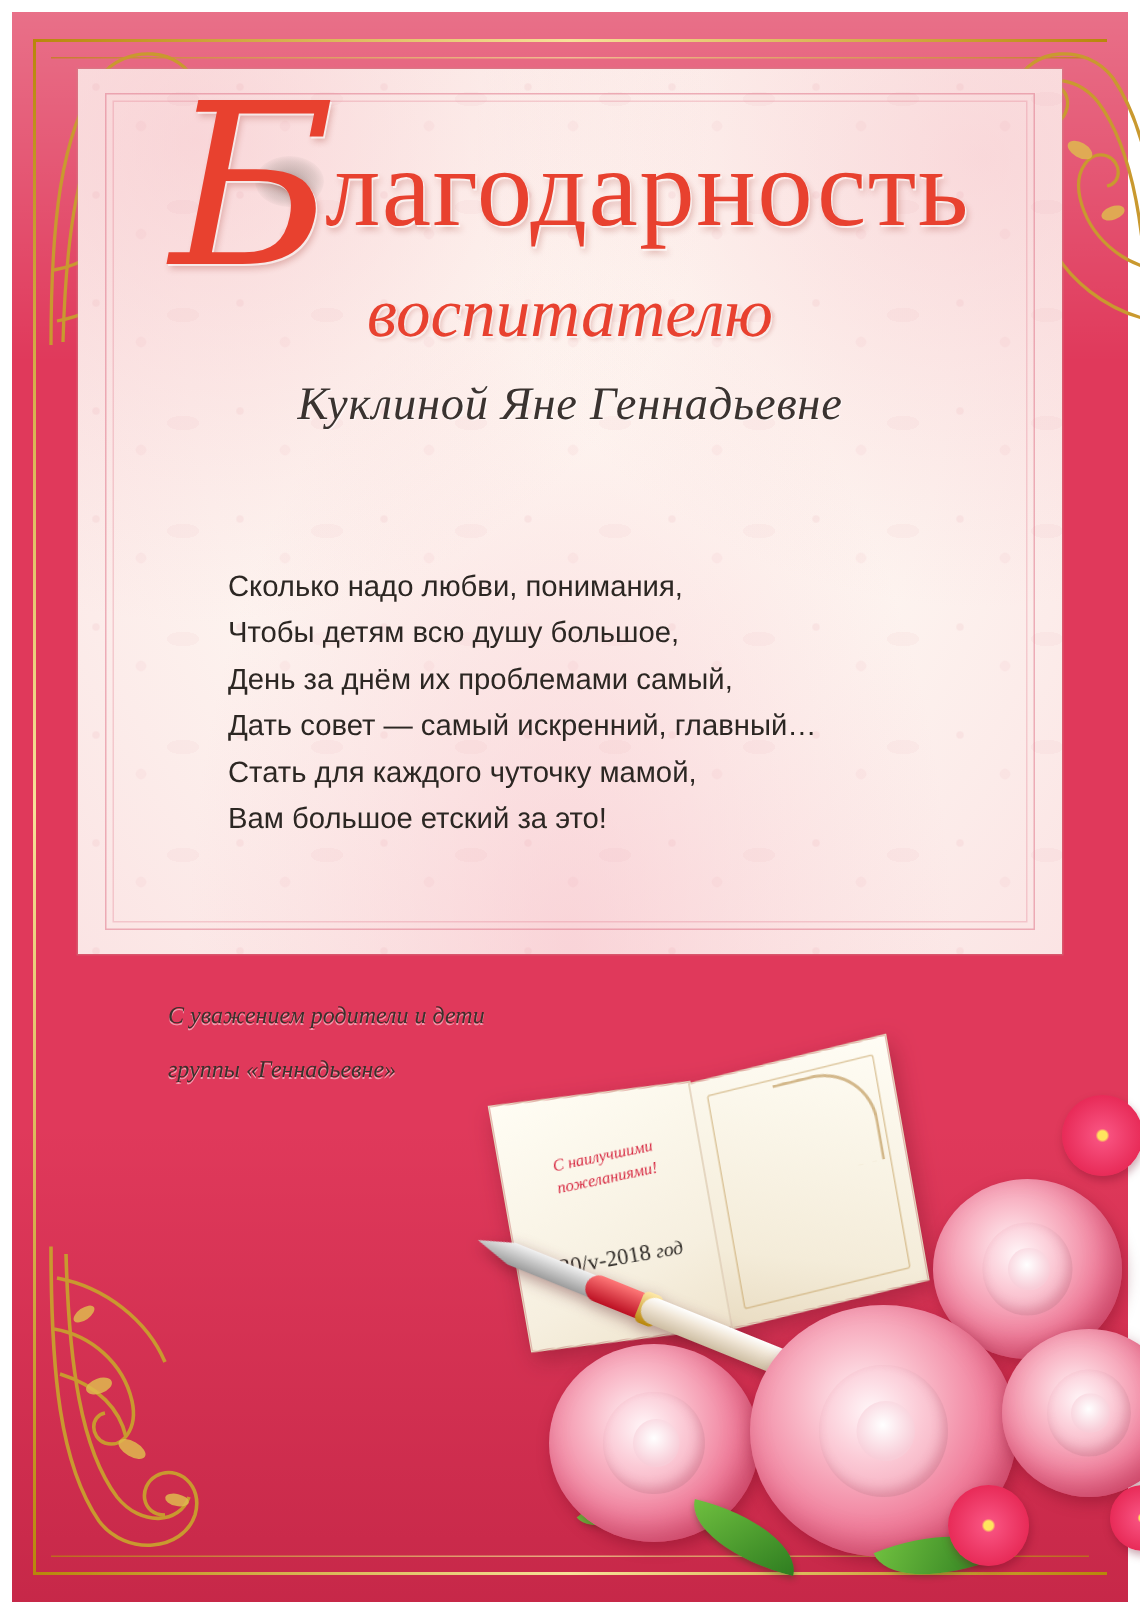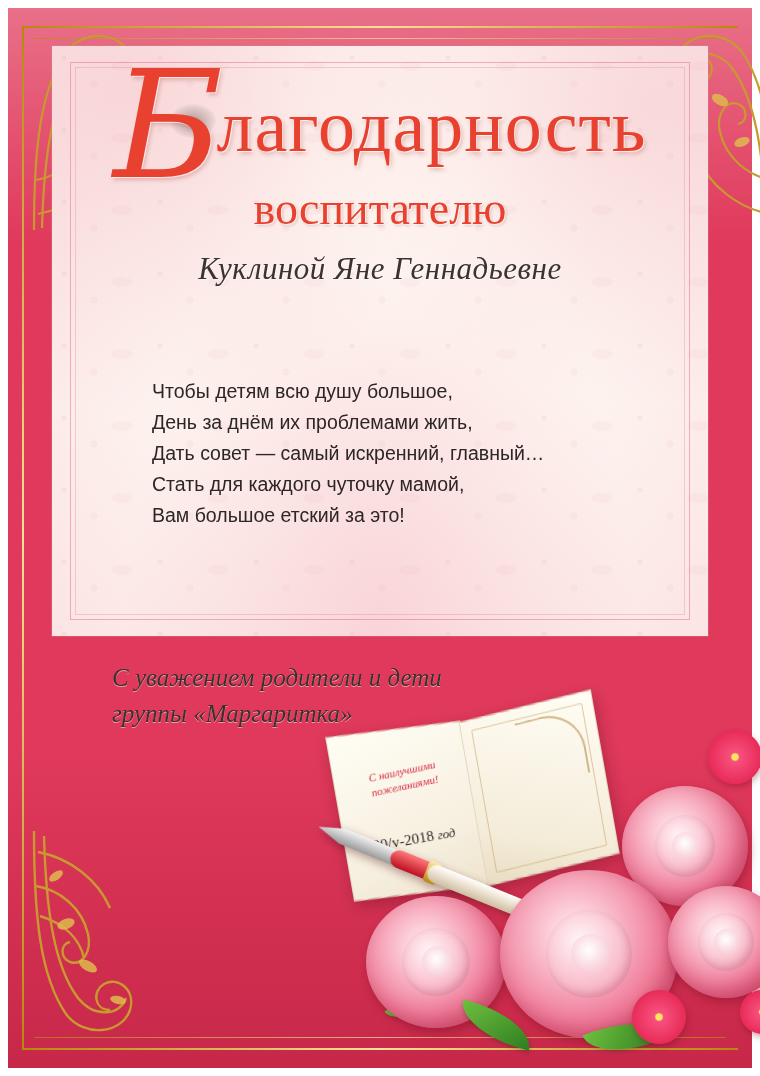--- a/index.html
+++ b/index.html
@@ -109,20 +109,21 @@
     font-size: 150px;
     line-height: 0.6;
     font-style: italic;
     font-family: "DejaVu Serif", serif;
     vertical-align: -26px;
     margin-right: -8px;
   }
   .title-sub {
     margin-top: 12px;
     font-family: "Liberation Serif", serif;
+    font-style: italic;
     font-size: 46px;
     color: #e8412f;
     text-shadow: 1px 1px 0 rgba(255,255,255,.6), 2px 2px 3px rgba(150,30,20,.2);
   }
   .recipient {
     margin-top: 16px;
     font-family: "Liberation Serif", serif;
     font-style: italic;
     font-size: 31px;
     color: #3a3330;
@@ -149,21 +150,21 @@
     line-height: 1;
   }
 
   
   .signature {
     position: absolute;
     left: 112px;
     top: 660px;
     font-family: "Liberation Serif", serif;
     font-style: italic;
-    font-size: 25px;
+    font-size: 16px;
     color: #3a312c;
     line-height: 36px;
     text-shadow: 0 1px 0 rgba(255,255,255,.5);
   }
 
   
   .collage {
     position: absolute;
     right: 18px;
     bottom: 16px;
@@ -397,31 +398,32 @@
     <div class="paper-inner-rule2"></div>
     <div class="scratch"></div>
 
     <div class="title-wrap">
       <div class="title-main"><span class="big-cap">Б</span><span>лагодарность</span></div>
       <div class="title-sub">воспитателю</div>
       <div class="recipient">Куклиной Яне Геннадьевне</div>
     </div>
 
     <div class="poem">
+      <div>Сколько надо любви, понимания,</div>
       <div>Чтобы детям всю душу большое,</div>
-      <div>День за днём их проблемами жить,</div>
+      <div>День за днём их проблемами самый,</div>
       <div>Дать совет — самый искренний, главный…</div>
       <div>Стать для каждого чуточку мамой,</div>
       <div>Вам большое етский за это!</div>
     </div>
   </div>
 
   <div class="signature">
     <div>С уважением родители и дети</div>
-    <div>группы «Маргаритка»</div>
+    <div>группы «Геннадьевне»</div>
   </div>
 
   <div class="collage">
 
     <div class="card-open">
       <div class="card-left"></div>
       <div class="card-right">
         <div class="card-flourish"></div>
       </div>
       <div class="card-text">

